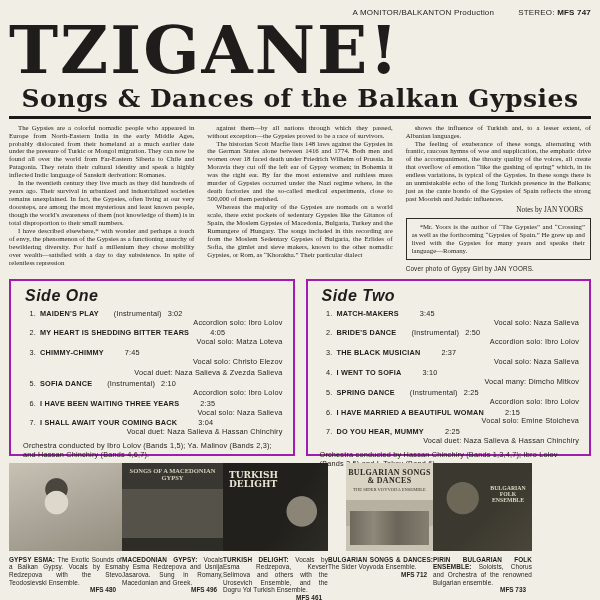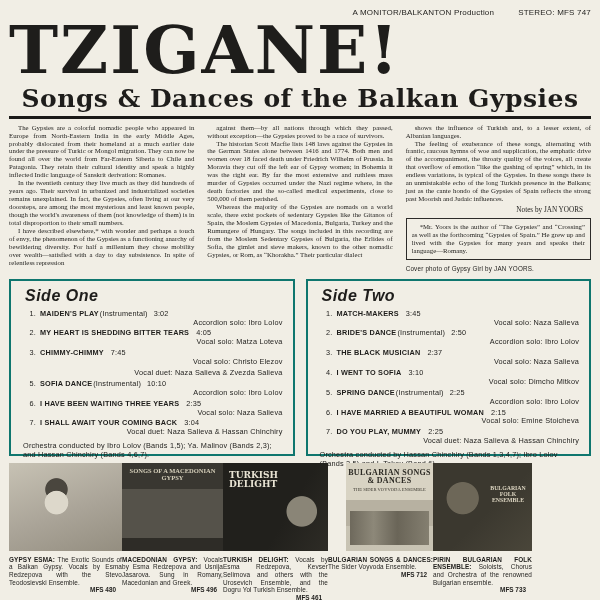--- a/index.html
+++ b/index.html
@@ -7,44 +7,44 @@
   body {
     background: #f1eee5;
     color: #1e1d1b;
     font-family: "Liberation Serif", serif;
     overflow: hidden;
   }
   .page { width: 600px; height: 600px; padding: 8px 9px; }
 
   
   .topbar { display: flex; justify-content: flex-end; font-family: "Liberation Sans", sans-serif; font-size: 8px; letter-spacing: .2px; gap: 24px; }
-  .topbar .bold { font-weight: 400; }
+  .topbar .bold { font-weight: 700; }
 
   
   .title { font-family: "DejaVu Serif", serif; font-weight: 700; font-size: 66px; line-height: .98; letter-spacing: 2px; margin-top: 1px; }
   .subtitle { text-align: center; font-family: "DejaVu Serif", serif; font-weight: 700; font-size: 25px; line-height: 1; letter-spacing: .5px; margin-top: 3px; }
   .rule { height: 3px; background: #1b1a18; margin: 5px 0 5px 0; }
 
   
   .cols { display: flex; gap: 13px; height: 150px; overflow: hidden; }
   .col { flex: 1; font-size: 6.8px; line-height: 1.17; text-align: justify; }
   .col p { text-indent: 9px; margin: 0; }
   .notes-by { text-align: right; padding-right: 8px; font-size: 7.2px; margin-top: 3px; }
   .footnote-box { border: 1px solid #2c2b29; padding: 4px 5px; margin-top: 4px; }
   .footnote-box p { text-indent: 8px; }
   .cover-credit { font-family: "Liberation Sans", sans-serif; font-size: 6.3px; margin-top: 5px; letter-spacing: .2px; }
 
   
   .sides { display: flex; gap: 11px; margin-top: 5px; }
-  .side-box { flex: 1; border: 2px solid #0f766e; padding: 5px 10px 4px 12px; height: 177px; background: #f1eee5; }
+  .side-box { flex: 1; border: 2px solid #a21caf; padding: 5px 10px 4px 12px; height: 177px; background: #f1eee5; }
   .side-heading { font-family: "Liberation Sans", sans-serif; font-weight: 700; font-style: italic; font-size: 16px; letter-spacing: .5px; margin: 1px 0 5px 2px; }
   .track { font-family: "Liberation Sans", sans-serif; font-size: 7.3px; line-height: 1.22; margin-bottom: 2px; letter-spacing: .2px; }
   .t-num { display: inline-block; width: 13px; text-align: right; margin-right: 4px; }
   .t-title { font-weight: 700; }
-  .t-paren { margin-left: 1px; }
+  .t-paren { margin-left: 15px; }
   .t-time { margin-left: 6px; }
   .t-credit { margin-left: 17px; text-align: right; }
   .orchestra { font-family: "Liberation Sans", sans-serif; font-size: 7.3px; line-height: 1.25; margin-top: 4px; letter-spacing: .2px; }
 
   
   .catalog { display: flex; margin-top: 7px; }
   .cat-item { display: flex; flex-direction: column; }
   .cat-item:nth-child(1) { width: 113px; }
   .cat-item:nth-child(2) { width: 101px; }
   .cat-item:nth-child(3) { width: 105px; }
@@ -129,21 +129,21 @@
         <div class="t-credit">Vocal solo: Matza Loteva</div>
       </div>
       <div class="track">
         <div><span class="t-num">3.</span><span class="t-title">CHIMMY-CHIMMY</span><span class="t-paren"></span><span class="t-time">7:45</span></div>
         <div class="t-credit">Vocal solo: Christo Elezov</div>
       </div>
       <div class="track">
         <div class="t-credit">Vocal duet: Naza Salieva &amp; Zvezda Salieva</div>
       </div>
       <div class="track">
-        <div><span class="t-num">5.</span><span class="t-title">SOFIA DANCE</span><span class="t-paren">(Instrumental)</span><span class="t-time">10:10</span></div>
+        <div><span class="t-num">5.</span><span class="t-title">SOFIA DANCE</span><span class="t-paren">(Instrumental)</span><span class="t-time">2:10</span></div>
         <div class="t-credit">Accordion solo: Ibro Lolov</div>
       </div>
       <div class="track">
         <div><span class="t-num">6.</span><span class="t-title">I HAVE BEEN WAITING THREE YEARS</span><span class="t-paren"></span><span class="t-time">2:35</span></div>
         <div class="t-credit">Vocal solo: Naza Salieva</div>
       </div>
       <div class="track">
         <div><span class="t-num">7.</span><span class="t-title">I SHALL AWAIT YOUR COMING BACK</span><span class="t-paren"></span><span class="t-time">3:04</span></div>
         <div class="t-credit">Vocal duet: Naza Salieva &amp; Hassan Chinchiry</div>
       </div>
@@ -159,32 +159,32 @@
       <div class="track">
         <div><span class="t-num">2.</span><span class="t-title">BRIDE'S DANCE</span><span class="t-paren">(Instrumental)</span><span class="t-time">2:50</span></div>
         <div class="t-credit">Accordion solo: Ibro Lolov</div>
       </div>
       <div class="track">
         <div><span class="t-num">3.</span><span class="t-title">THE BLACK MUSICIAN</span><span class="t-paren"></span><span class="t-time">2:37</span></div>
         <div class="t-credit">Vocal solo: Naza Salieva</div>
       </div>
       <div class="track">
         <div><span class="t-num">4.</span><span class="t-title">I WENT TO SOFIA</span><span class="t-paren"></span><span class="t-time">3:10</span></div>
-        <div class="t-credit">Vocal solo: Dimcho Mitkov</div>
+        <div class="t-credit">Vocal many: Dimcho Mitkov</div>
       </div>
       <div class="track">
         <div><span class="t-num">5.</span><span class="t-title">SPRING DANCE</span><span class="t-paren">(Instrumental)</span><span class="t-time">2:25</span></div>
         <div class="t-credit">Accordion solo: Ibro Lolov</div>
       </div>
       <div class="track">
         <div><span class="t-num">6.</span><span class="t-title">I HAVE MARRIED A BEAUTIFUL WOMAN</span><span class="t-paren"></span><span class="t-time">2:15</span></div>
         <div class="t-credit">Vocal solo: Emine Stoicheva</div>
       </div>
       <div class="track">
-        <div><span class="t-num">7.</span><span class="t-title">DO YOU PLAY, MUMMY</span><span class="t-paren"></span><span class="t-time">2:25</span></div>
+        <div><span class="t-num">7.</span><span class="t-title">DO YOU HEAR, MUMMY</span><span class="t-paren"></span><span class="t-time">2:25</span></div>
         <div class="t-credit">Vocal duet: Naza Salieva &amp; Hassan Chinchiry</div>
       </div>
       <div class="orchestra">Orchestra conducted by Hassan Chinchiry (Bands 1,3,4,7); Ibro Lolov (Bands 2,5) and I. Takev (Band 6)</div>
     </div>
 
   </div>
 
   <div class="catalog">
 
     <div class="cat-item">

